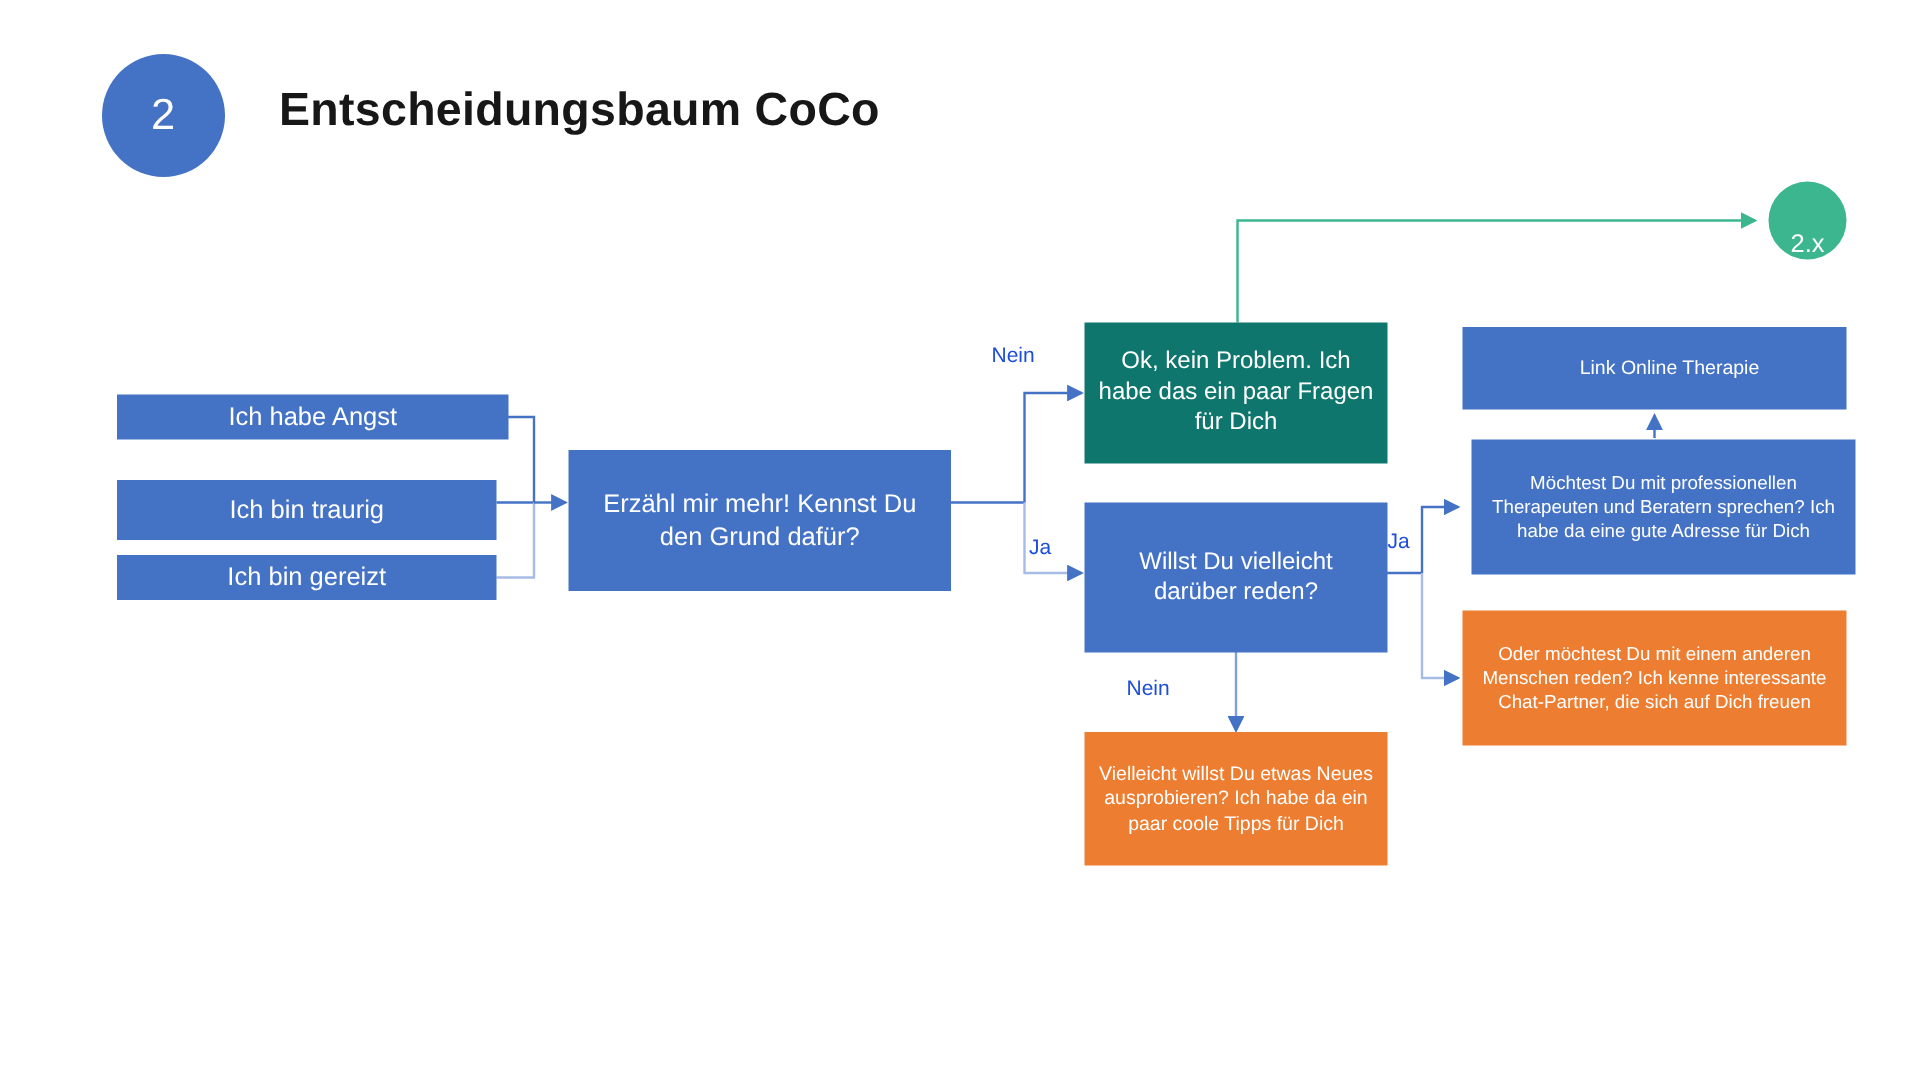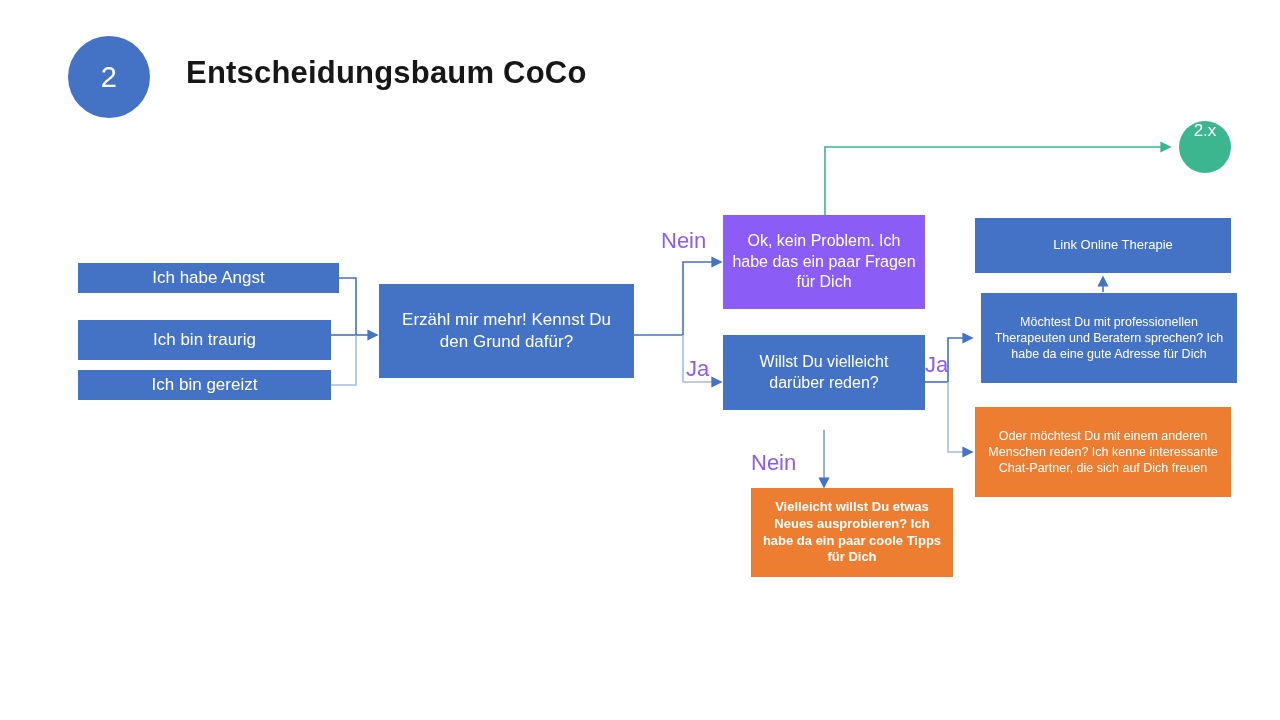--- a/index.html
+++ b/index.html
@@ -61,48 +61,48 @@
     box-sizing: border-box;
     display: flex;
     align-items: center;
     justify-content: center;
     text-align: center;
     color: #ffffff;
     line-height: 1.28;
     padding: 3px 8px;
   }
   .node.blue  { background: #4472C4; }
-  .node.green { background: #8b5cf6; }
+  .node.green { background: #0f766e; }
   .node.orange{ background: #ED7D31; }
 
   .node.sz-lg  { font-size: 17px; }
   .node.sz-md  { font-size: 16px; }
   .node.sz-sm  { font-size: 13px; }
   .node.sz-xs  { font-size: 12.5px; }
 
   
   .edge-label {
     position: absolute;
-    color: #8b5cf6;
-    font-size: 22px;
+    color: #1d4ed8;
+    font-size: 14px;
     white-space: nowrap;
   }
 
   
   .target-circle {
     position: absolute;
     left: 1179px;
     top: 121px;
     width: 52px;
     height: 52px;
     border-radius: 50%;
     background: #3CB68E;
     color: #ffffff;
     display: flex;
-    align-items: flex-start;
+    align-items: flex-end;
     justify-content: center;
     font-size: 17px;
   }
 </style>
 </head>
 <body>
 
 <div id="canvas">
 
   <svg id="wires" viewBox="0 0 1280 720" xmlns="http://www.w3.org/2000/svg">
@@ -152,45 +152,45 @@
   </div>
 
   <div class="node blue sz-lg" style="left:78px; top:320px; width:253px; height:40px;">
     <span>Ich bin traurig</span>
   </div>
 
   <div class="node blue sz-lg" style="left:78px; top:370px; width:253px; height:30px;">
     <span>Ich bin gereizt</span>
   </div>
 
-  <div class="node blue sz-lg" style="left:379px; top:284px; width:255px; height:94px;">
+  <div class="node blue sz-lg" style="left:379px; top:300px; width:255px; height:94px;">
     <span>Erzähl mir mehr! Kennst Du den Grund dafür?</span>
   </div>
 
   <div class="node green sz-md" style="left:723px; top:215px; width:202px; height:94px;">
     <span>Ok, kein Problem. Ich habe das ein paar Fragen für Dich</span>
   </div>
 
-  <div class="node blue sz-md" style="left:723px; top:335px; width:202px; height:75px;">
+  <div class="node blue sz-md" style="left:723px; top:335px; width:202px; height:100px;">
     <span>Willst Du vielleicht darüber reden?</span>
   </div>
 
   <div class="node blue sz-sm" style="left:975px; top:218px; width:256px; height:55px;padding-left:28px;">
     <span>Link Online Therapie</span>
   </div>
 
   <div class="node blue sz-xs" style="left:981px; top:293px; width:256px; height:90px;">
     <span>Möchtest Du mit professionellen Therapeuten und Beratern sprechen? Ich habe da eine gute Adresse für Dich</span>
   </div>
 
   <div class="node orange sz-xs" style="left:975px; top:407px; width:256px; height:90px;align-items:center;">
     <span>Oder möchtest Du mit einem anderen Menschen reden? Ich kenne interessante Chat-Partner, die sich auf Dich freuen</span>
   </div>
 
-  <div class="node orange sz-sm" style="left:751px; top:488px; width:202px; height:89px;font-weight:bold;">
+  <div class="node orange sz-sm" style="left:723px; top:488px; width:202px; height:89px;">
     <span>Vielleicht willst Du etwas Neues ausprobieren? Ich habe da ein paar coole Tipps für Dich</span>
   </div>
 
   <div class="edge-label" style="left:661px; top:228px;">
     <span>Nein</span>
   </div>
 
   <div class="edge-label" style="left:686px; top:356px;">
     <span>Ja</span>
   </div>

